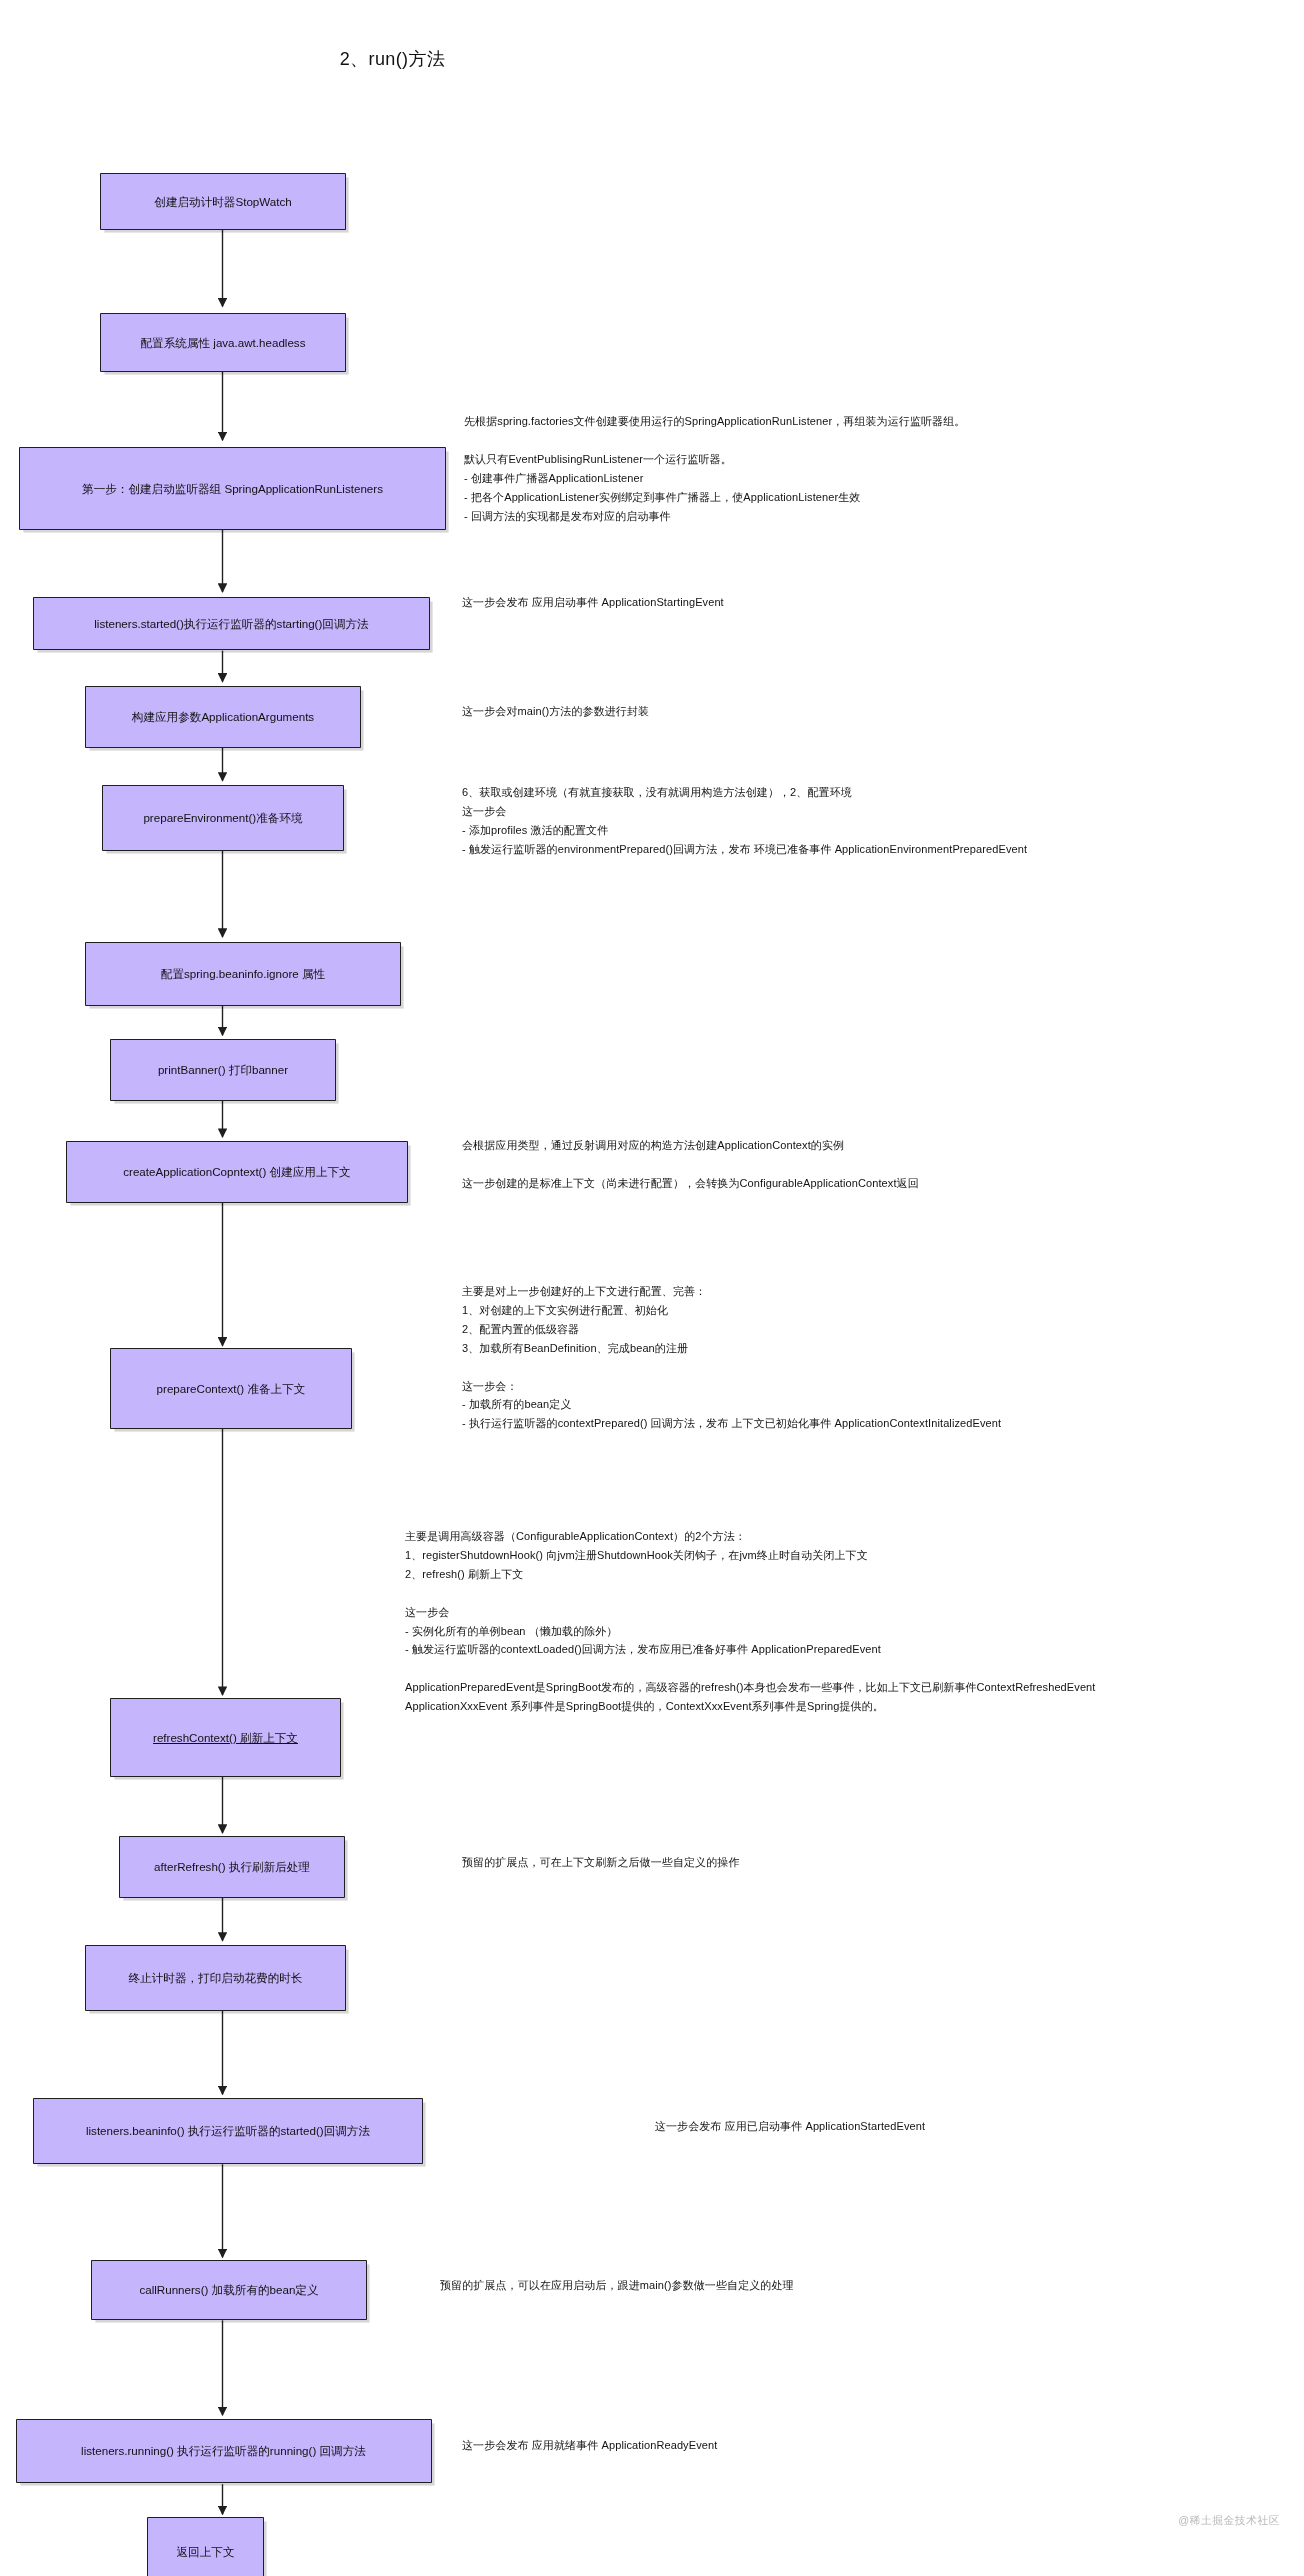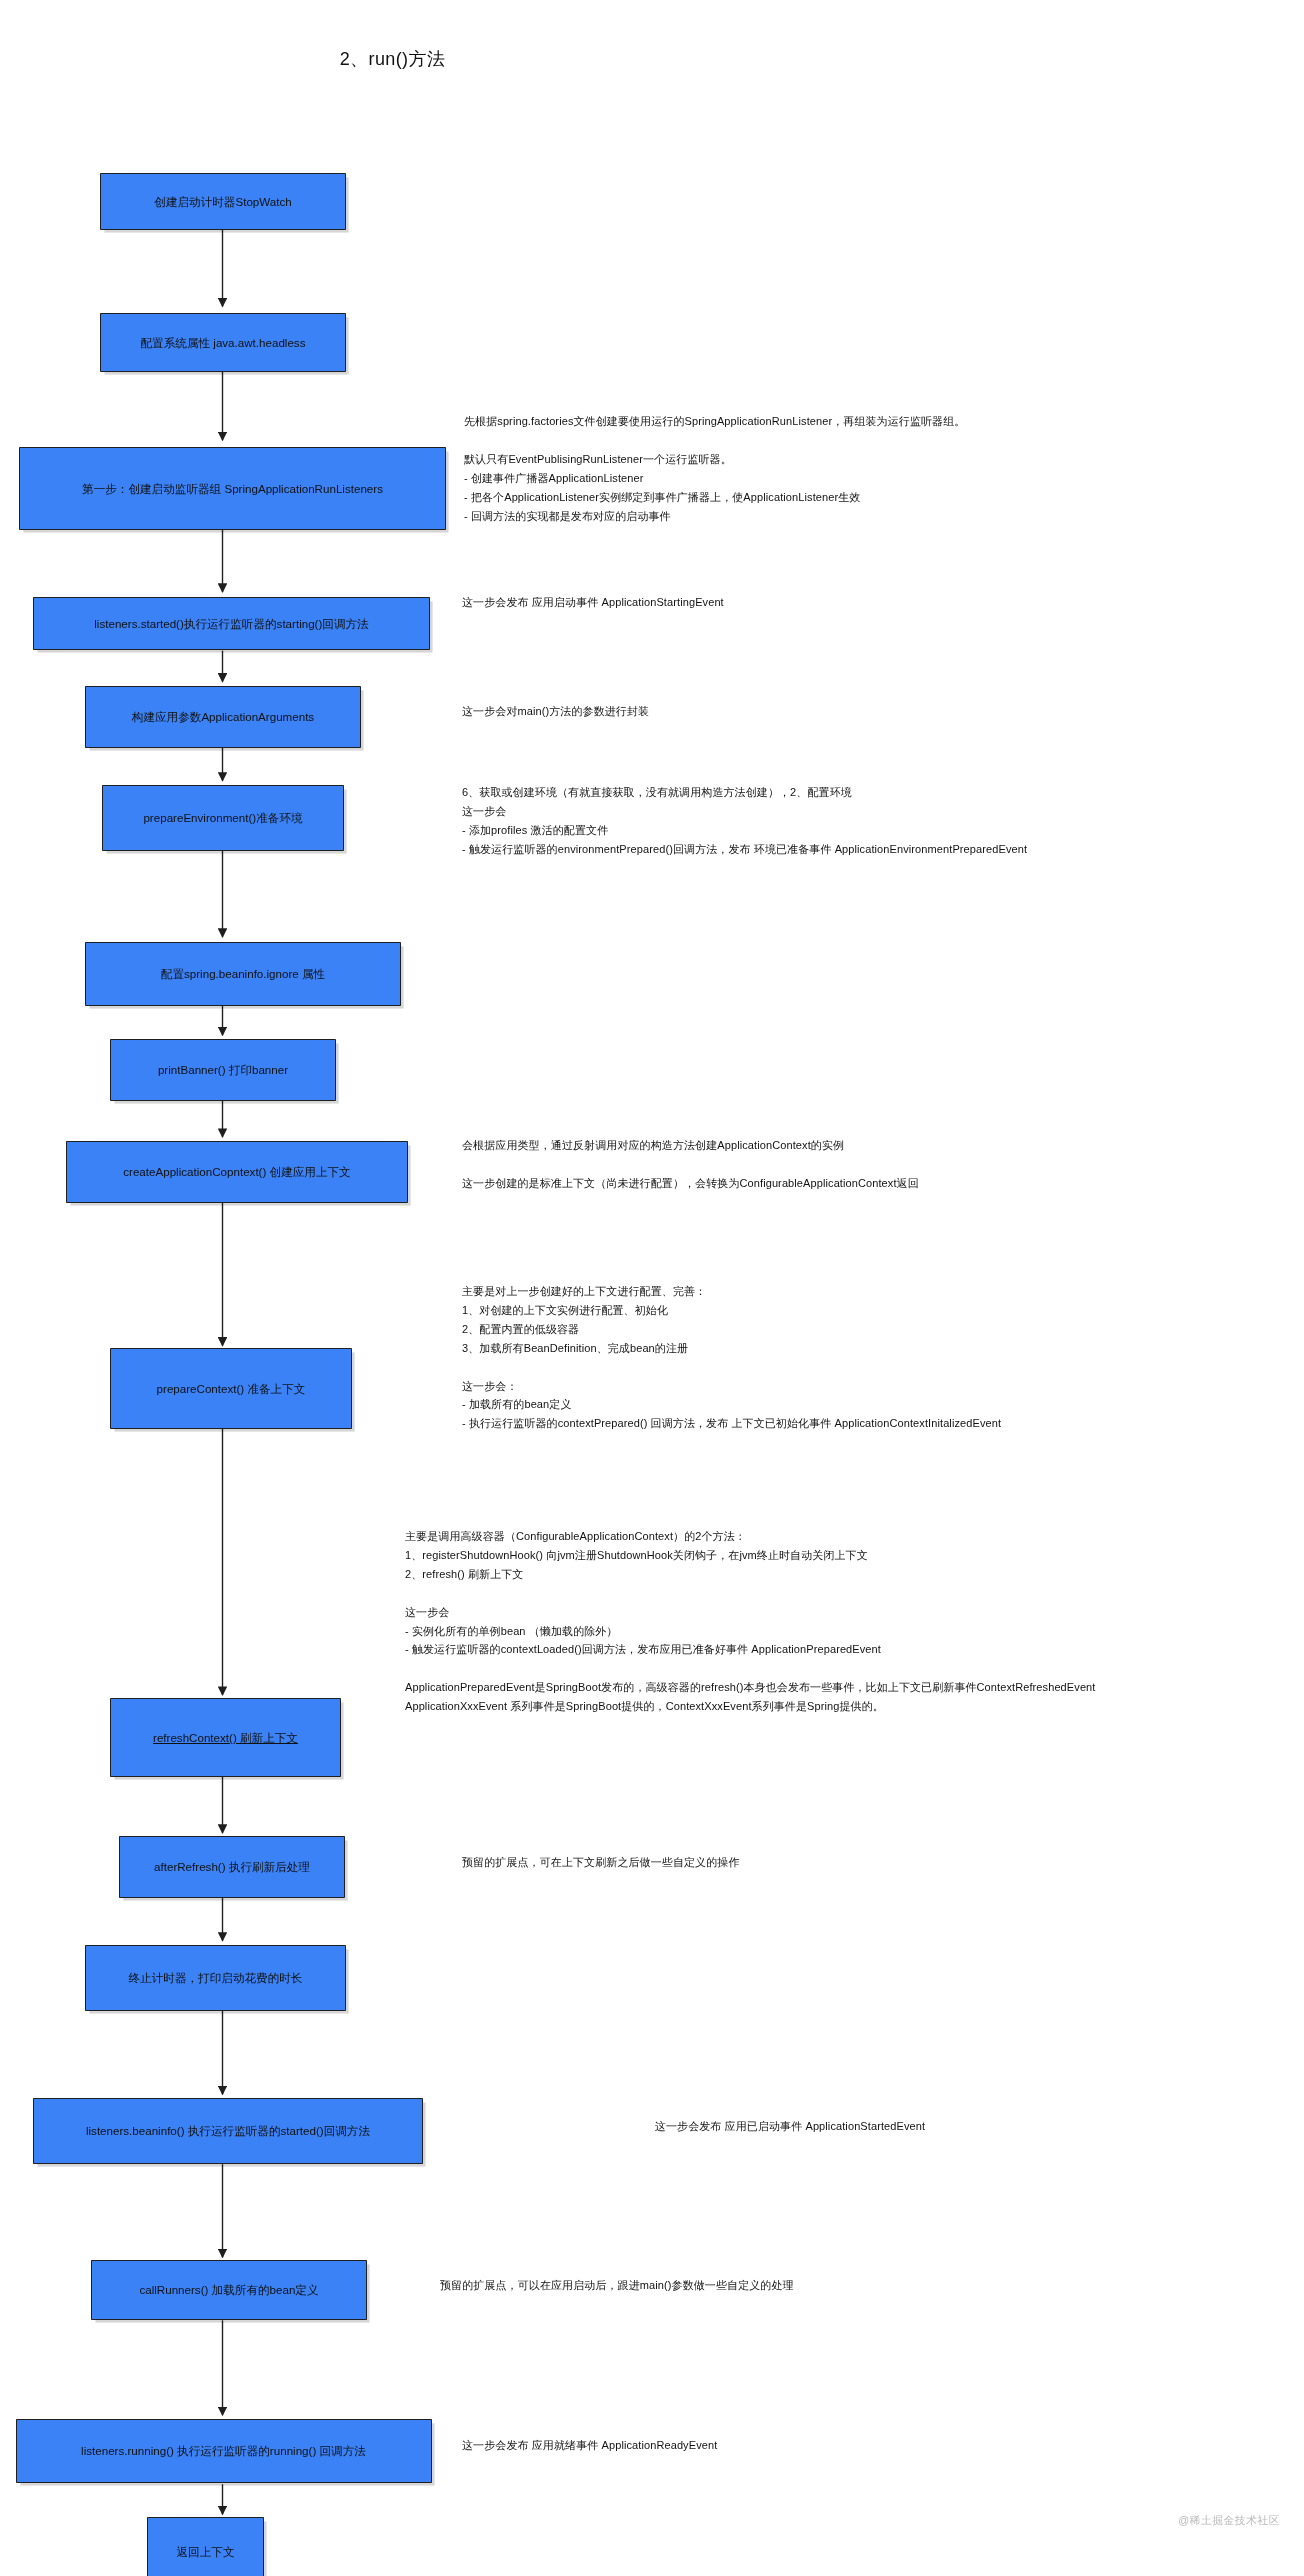--- a/index.html
+++ b/index.html
@@ -29,21 +29,21 @@
     text-align: center;
     font-size: 18px;
     color: #111;
     letter-spacing: 0.4px;
     margin-top: 40px;
   }
   
   .node {
     position: absolute;
     box-sizing: border-box;
-    background: #3b82f6;
+    background: #c4b5fd;
     border: 1.4px solid #1f1f1f;
     display: flex;
     align-items: center;
     justify-content: center;
     text-align: center;
     font-size: 11.6px;
     line-height: 1.35;
     color: #111;
     padding: 3.5px 8.6px;
     box-shadow: 3.5px 3.5px 0 -0.9px rgba(0,0,0,0.16);

